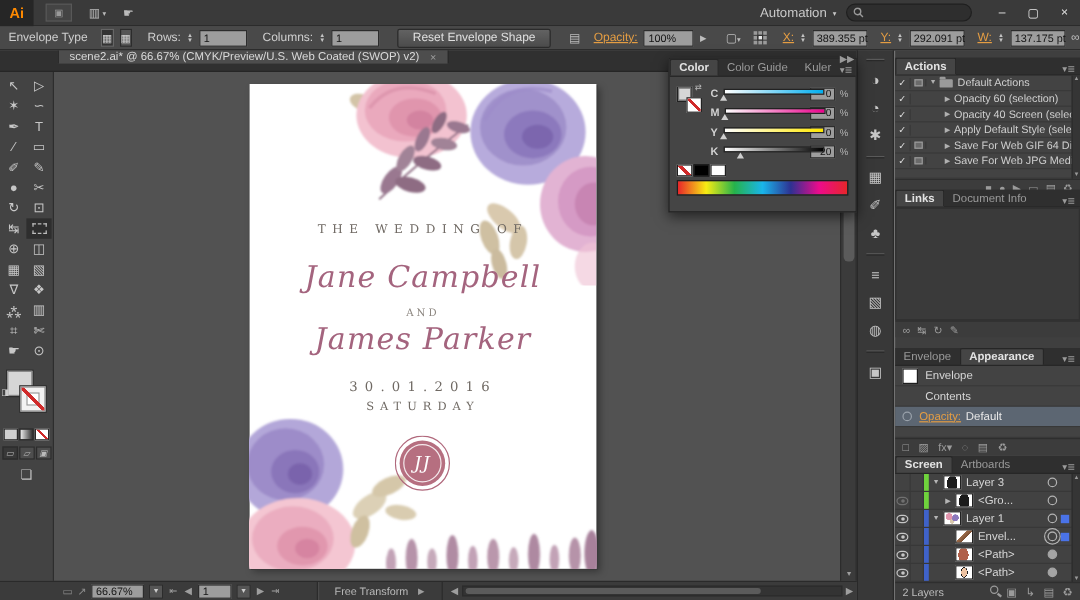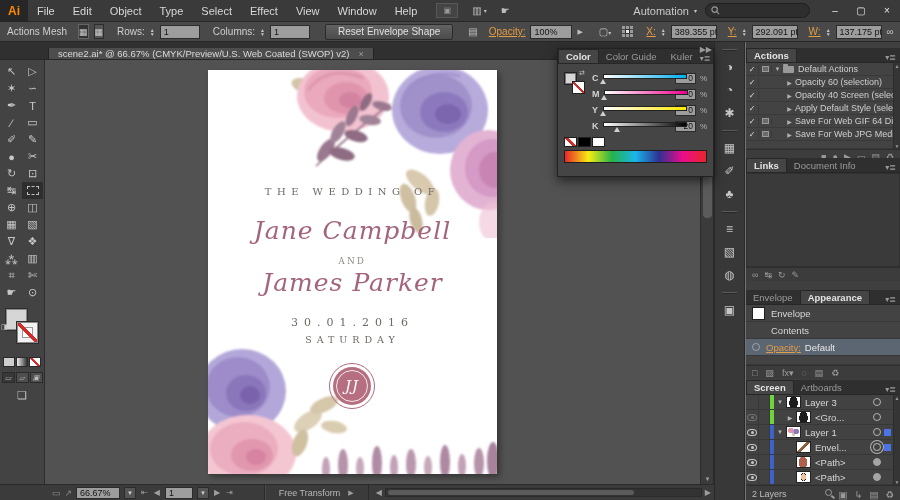--- a/index.html
+++ b/index.html
@@ -24,21 +24,21 @@
 .olink{color:#e49d43;text-decoration:underline;cursor:pointer}
 .cbtn{background:linear-gradient(#626262,#4b4b4b);border:1px solid #2b2b2b;border-radius:2px;padding:1px 12px;font-size:10px;color:#e0e0e0;height:16px;display:flex;align-items:center}
 .tgl{width:18px;height:15px;border:1px solid #2c2c2c;background:#555;display:flex;align-items:center;justify-content:center;font-size:9px;color:#ccc}
 .tgl.on{background:#333;border-color:#666}
 .csep{width:1px;height:14px;background:#2e2e2e;margin:0 3px;box-shadow:1px 0 0 #5a5a5a}
 .refgrid{display:grid;grid-template-columns:repeat(3,3px);grid-gap:1px}
 .refgrid i{width:3px;height:3px;background:#9a9a9a}
 .refgrid i.c{background:#e8e8e8;outline:1px solid #333}
 .cic{color:#bdbdbd;font-size:10px}
 
-.tabbar{position:absolute;top:42px;left:0;width:714px;height:18px;background:#303030;border-bottom:1px solid #262626;display:flex;align-items:flex-end}
+.tabbar{position:absolute;top:42px;left:0;width:714px;height:18px;background:#303030;border-bottom:1px solid #262626;display:flex;align-items:flex-start}
 .doctab{margin-left:48px;background:#4d4d4d;display:flex;align-items:center;padding:0 9px;gap:9px;font-size:9.5px;color:#dadada;border-right:1px solid #242424;border-left:1px solid #242424}
 .doctab .x{color:#9b9b9b;font-size:9px}
 
 .tools{position:absolute;top:60px;left:0;width:45px;height:424px;background:#434343;border-right:1px solid #2d2d2d}
 .toolgrid{display:grid;grid-template-columns:21px 21px;justify-content:center;padding-top:3px}
 .tool{height:17px;display:flex;align-items:center;justify-content:center;font-size:11px;color:#c7c7c7}
 .tool.active{background:#2e2e2e}
 .tool.active .tg{border:1px dashed #bdbdbd;width:12px;height:9px;font-size:0}
 .fswrap{position:relative;height:46px;margin-top:6px}
 .fill{position:absolute;left:6px;top:2px;width:21px;height:21px;background:#d6d6d6;border:1px solid #8a8a8a;box-shadow:0 0 0 1px #2e2e2e}
@@ -167,31 +167,20 @@
 .magn{display:inline-block;width:7px;height:7px;border:1.4px solid #9b9b9b;border-radius:50%;position:relative}
 .magn::after{content:"";position:absolute;left:5px;top:6px;width:4px;height:1.5px;background:#9b9b9b;transform:rotate(40deg)}
 </style>
 </head>
 <body>
 
 <div id="app">
 
   <div class="menubar">
     <div class="ailogo">Ai</div>
-    <div class="menus" id="menus">
-        <div class="mitem">File</div>
-        <div class="mitem">Edit</div>
-        <div class="mitem">Object</div>
-        <div class="mitem">Type</div>
-        <div class="mitem">Select</div>
-        <div class="mitem">Effect</div>
-        <div class="mitem">View</div>
-        <div class="mitem">Window</div>
-        <div class="mitem">Help</div>
-      </div>
     <div class="mb-ic">▣</div>
     <div class="mb-ic2">
         <span>▥</span>
         <span style="font-size:6px">▾</span>
       </div>
     <div class="mb-ic2">☛</div>
     <div class="wkspace">
       <span>Automation</span>
       <span style="font-size:6px">▾</span>
     </div>
@@ -202,21 +191,21 @@
         </svg>
     </div>
     <div class="winbtns">
       <div class="winbtn">–</div>
       <div class="winbtn">▢</div>
       <div class="winbtn">×</div>
     </div>
   </div>
 
   <div class="cbar">
-    <span style="margin-right:6px">Actions Mesh</span>
+    <span style="margin-right:6px">Envelope Type</span>
     <span class="tgl on">▦</span>
     <span class="tgl">▦</span>
     <span style="margin-left:8px">Rows:</span>
     <span class="stp">▲<br>▼</span>
     <span class="fld" style="min-width:40px">1</span>
     <span style="margin-left:8px">Columns:</span>
     <span class="stp">▲<br>▼</span>
     <span class="fld" style="min-width:40px">1</span>
     <span class="cbtn" style="margin-left:10px">Reset Envelope Shape</span>
     <span class="cic" style="margin-left:10px">▤</span>

